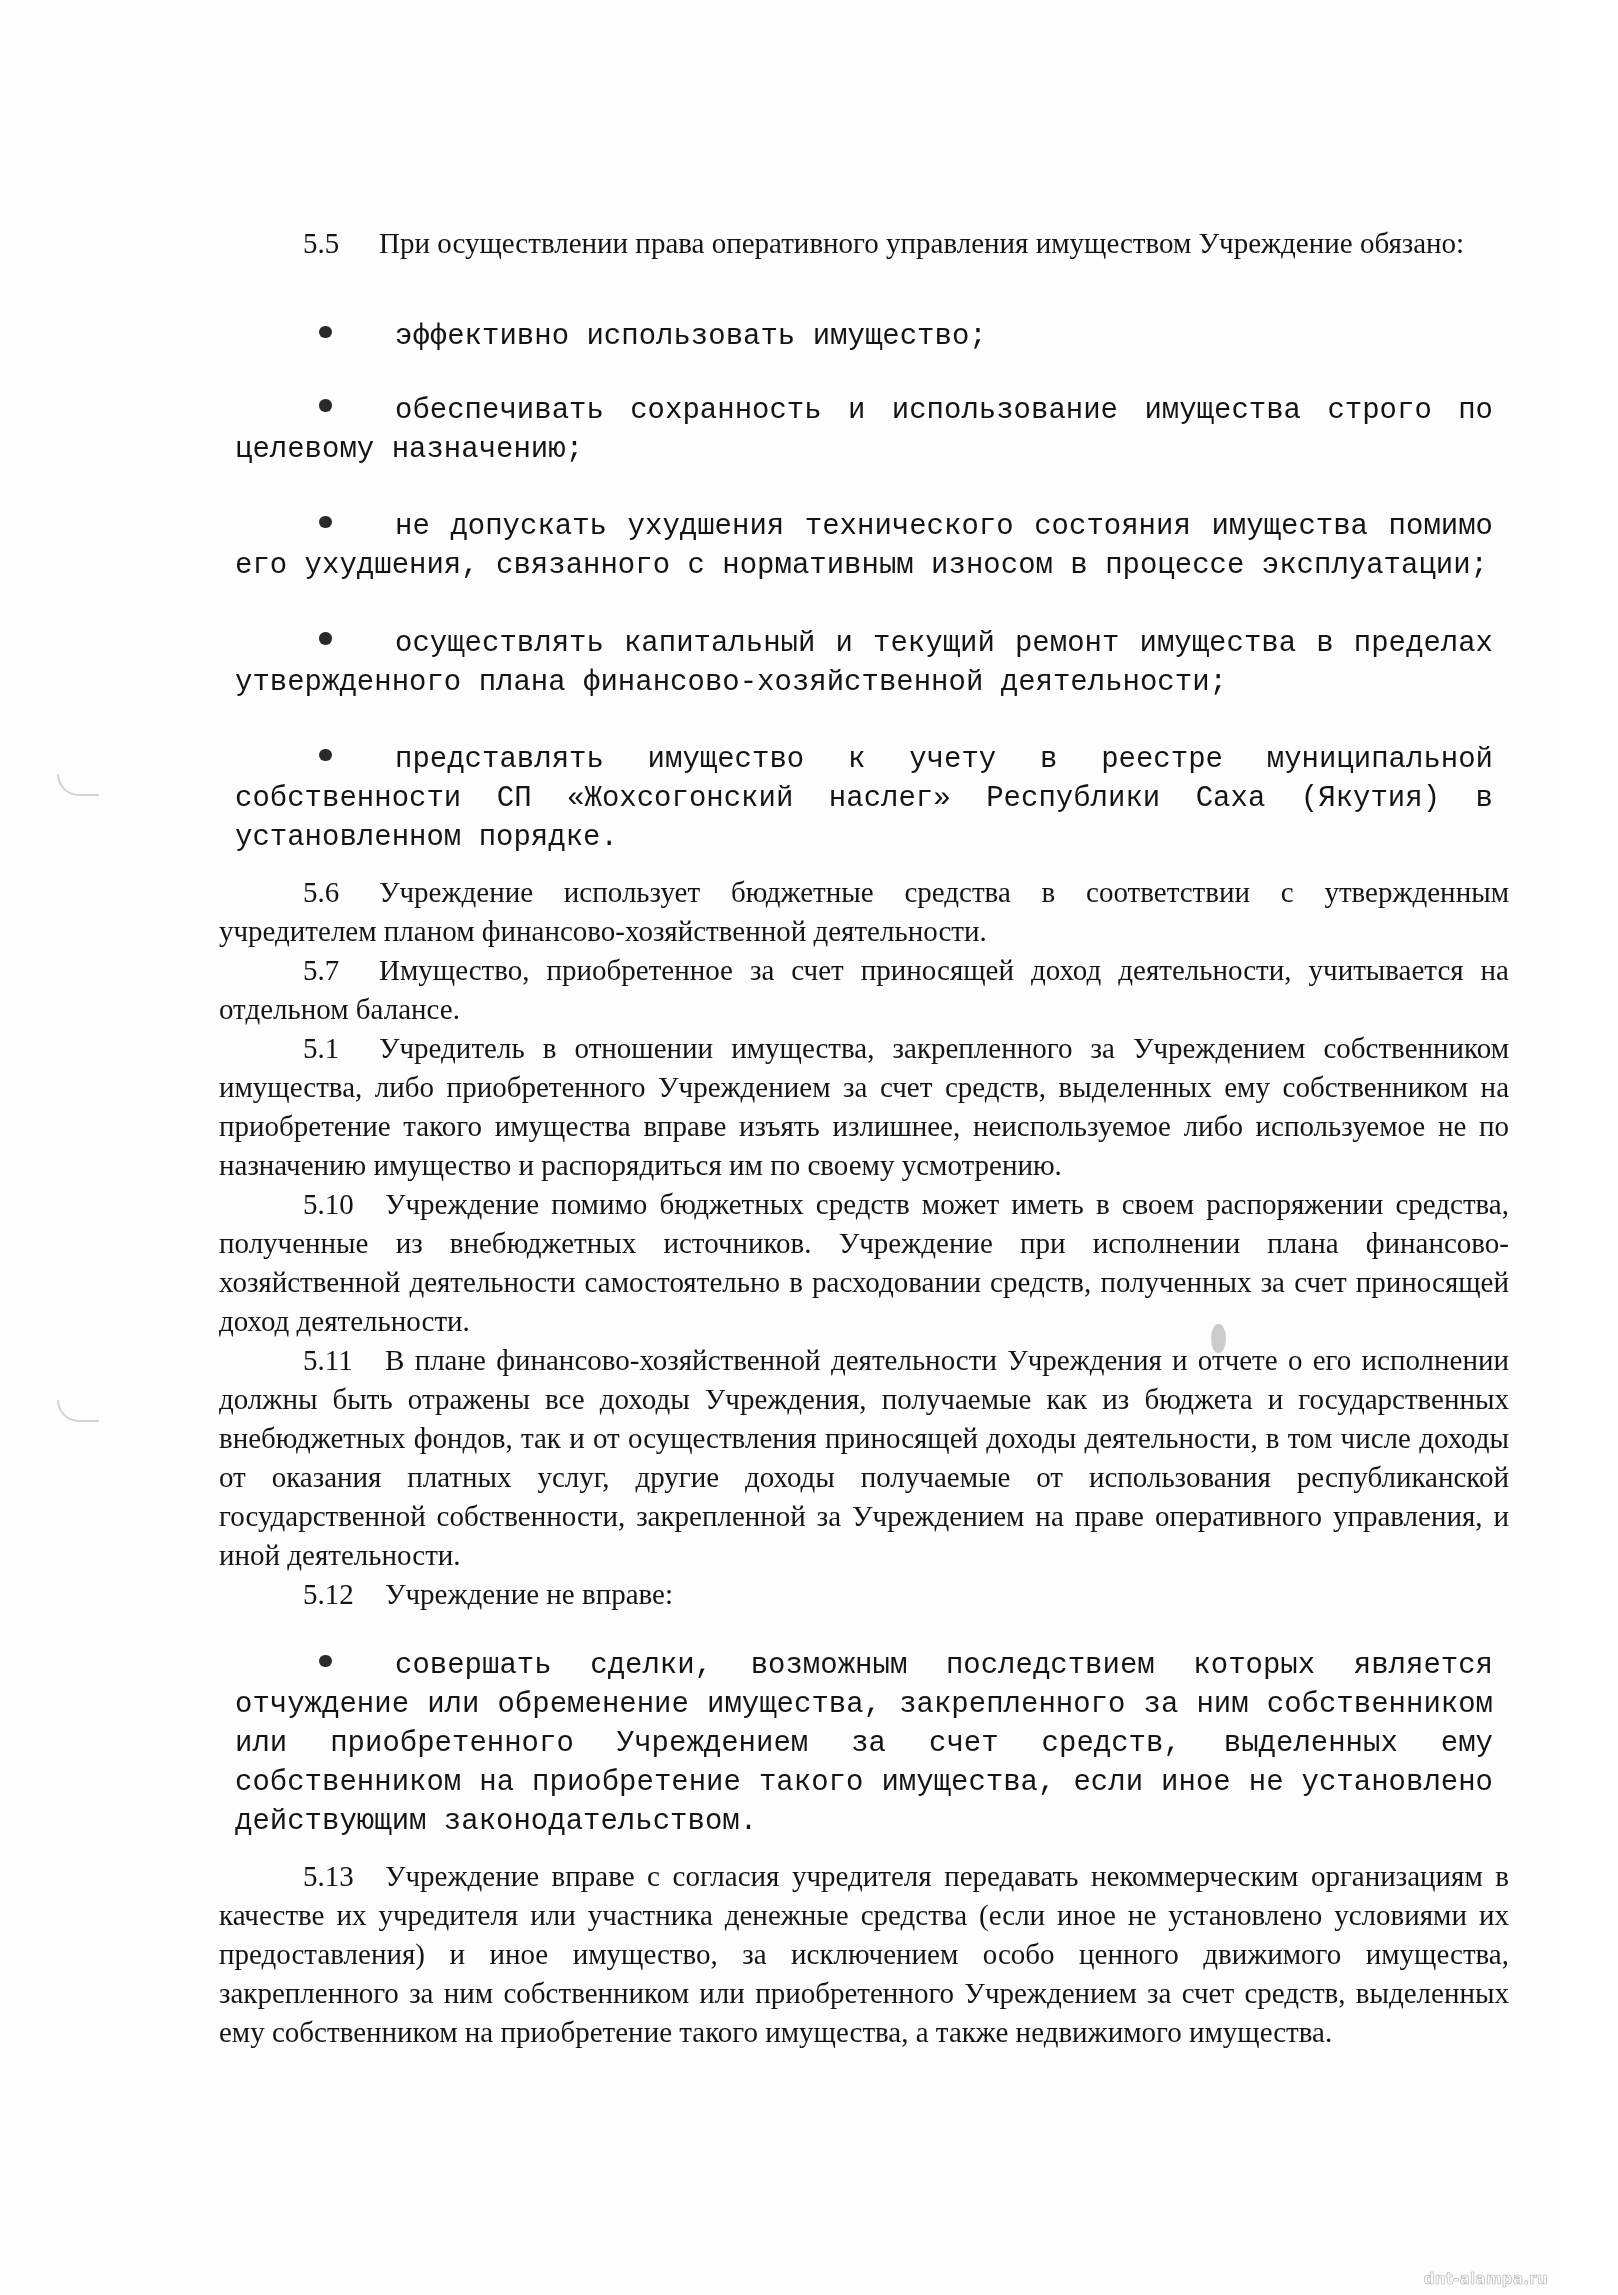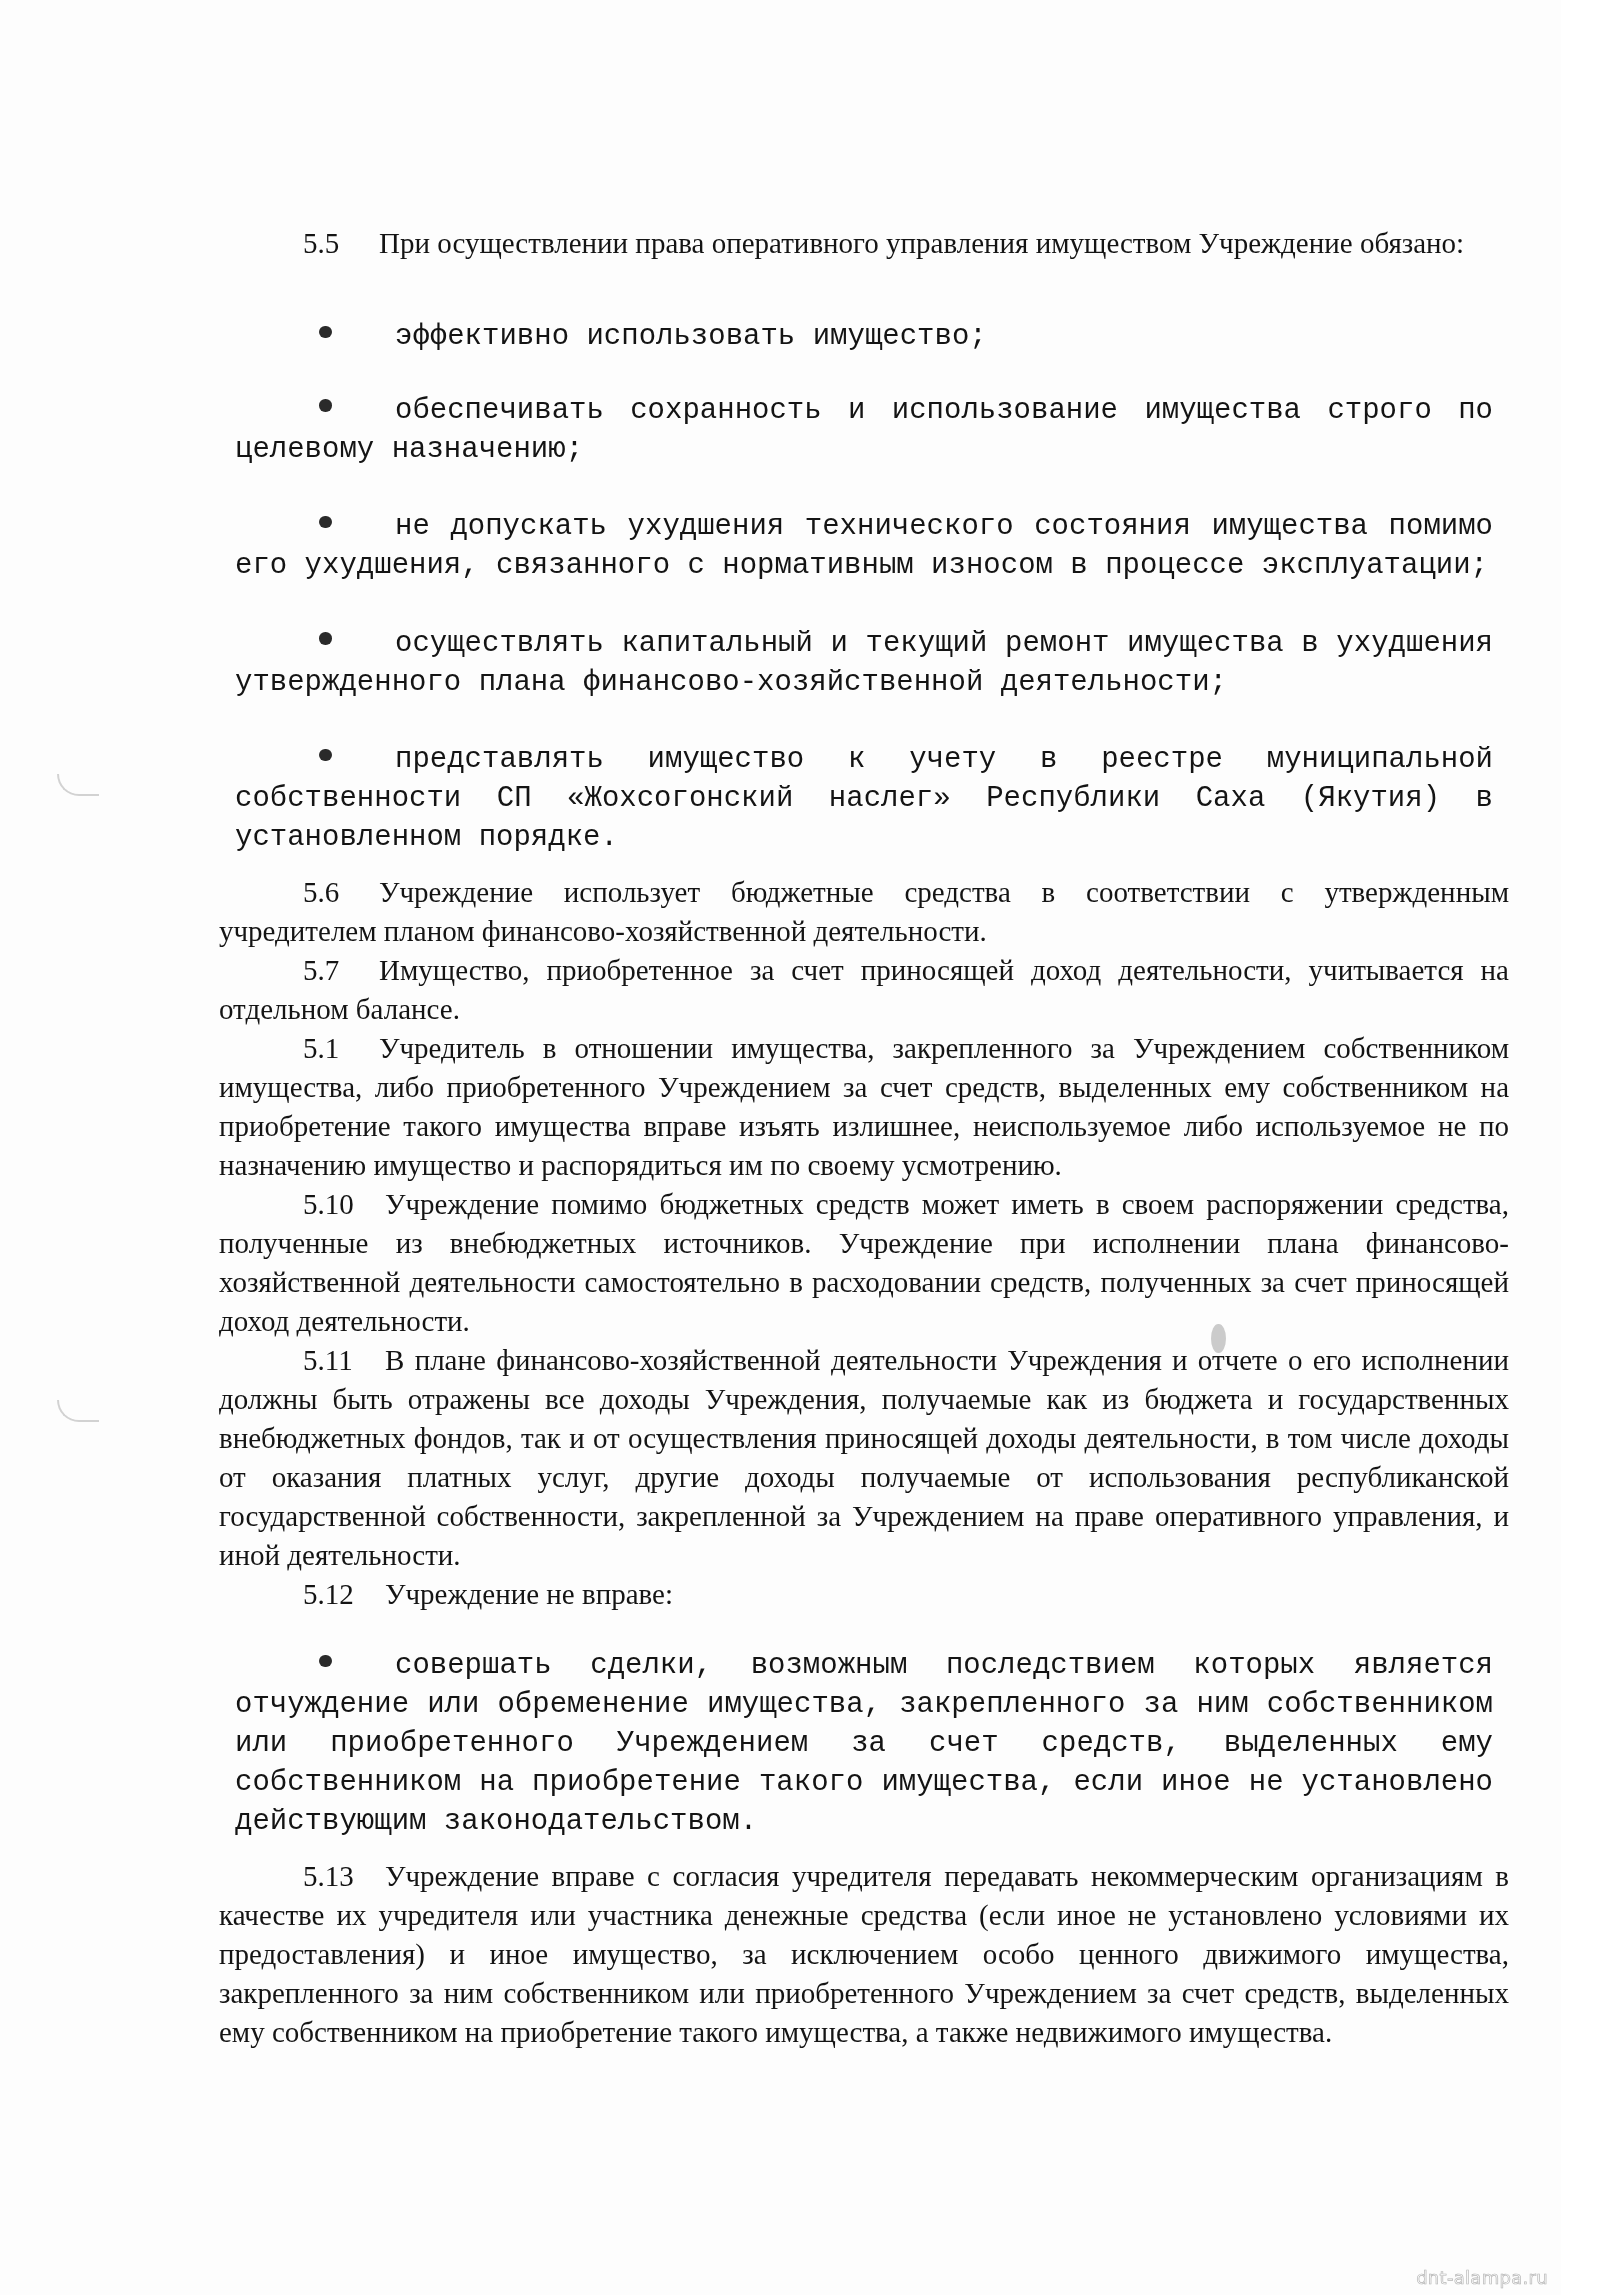--- a/index.html
+++ b/index.html
@@ -28,23 +28,24 @@
   .gap-lg { height: 38px; }
   .gap-sm { height: 6.6px; }
   .gap-xs { height: 2.6px; }
   .margin-mark {
     position: absolute; width: 40px; height: 20px;
     border-left: 2px solid #c8c8c8; border-bottom: 2px solid #c8c8c8;
     border-radius: 0 0 0 26px; opacity: 0.8;
   }
   .watermark {
     position: absolute; right: 13px; bottom: 6.6px;
-    font-family: "DejaVu Sans", sans-serif; font-size: 18px;
+    font-family: "DejaVu Sans", sans-serif; font-size: 15px;
     color: #ffffff; -webkit-text-stroke: 0.7px #b5b5b5;
     letter-spacing: 0.3px;
+    font-weight: bold;
   }
   .smudge {
     position: absolute; width: 14.5px; height: 29px; border-radius: 50%;
     background: #b9b9b9; opacity: 0.75;
   }
 </style>
 </head>
 <body>
 
 <div class="page">
@@ -65,21 +66,21 @@
     <div class="gap-xs"></div>
     <p class="bullet">
       <span class="dot"></span><span>обеспечивать сохранность и использование имущества строго по целевому назначению;</span>
     </p>
     <div class="gap-sm"></div>
     <p class="bullet">
       <span class="dot"></span><span>не допускать ухудшения технического состояния имущества помимо его ухудшения, связанного с нормативным износом в процессе эксплуатации;</span>
     </p>
     <div class="gap-sm"></div>
     <p class="bullet">
-      <span class="dot"></span><span>осуществлять капитальный и текущий ремонт имущества в ухудшения утвержденного плана финансово-хозяйственной деятельности;</span>
+      <span class="dot"></span><span>осуществлять капитальный и текущий ремонт имущества в пределах утвержденного плана финансово-хозяйственной деятельности;</span>
     </p>
     <div class="gap-sm"></div>
     <p class="bullet">
       <span class="dot"></span><span>представлять имущество к учету в реестре муниципальной собственности СП «Жохсогонский наслег» Республики Саха (Якутия) в установленном порядке.</span>
     </p>
 
     <p class="para">
       <span class="num">5.6</span><span>Учреждение использует бюджетные средства в соответствии с утвержденным учредителем планом финансово-хозяйственной деятельности.</span>
     </p>
 

